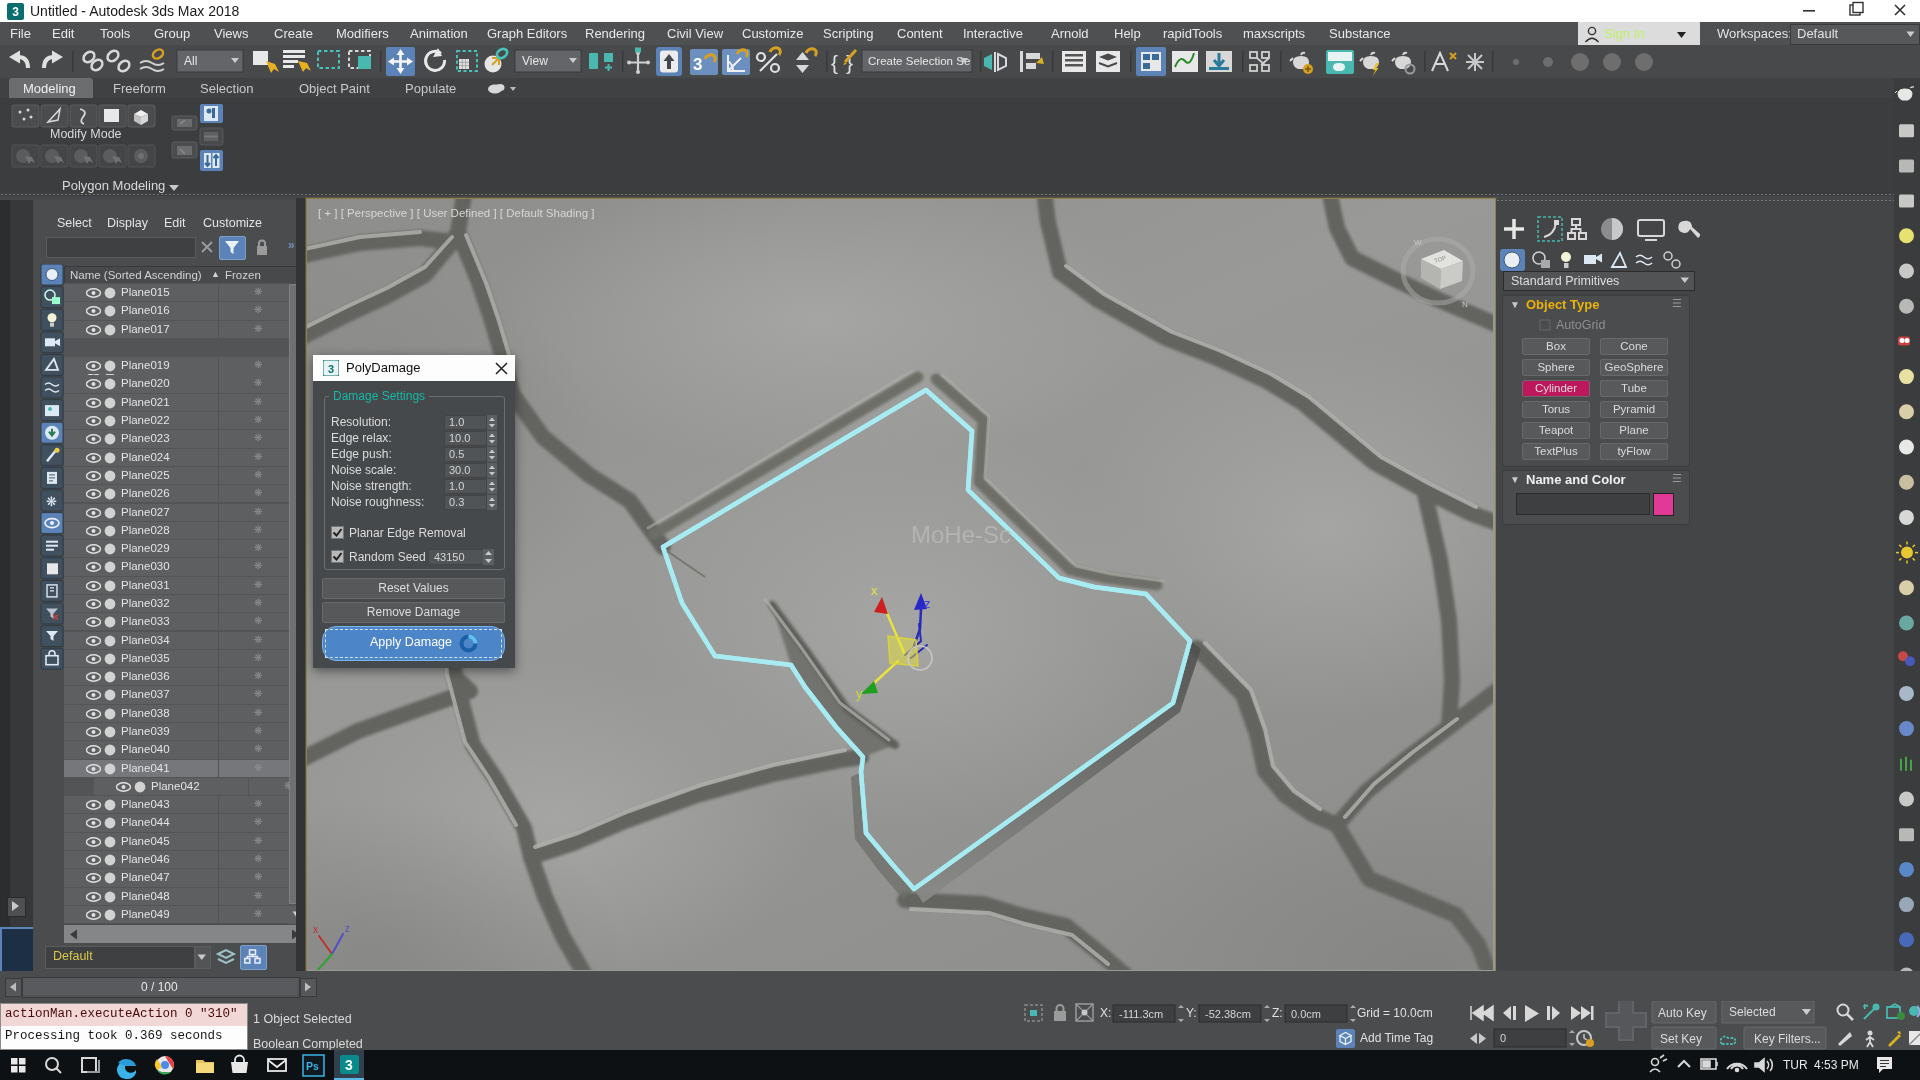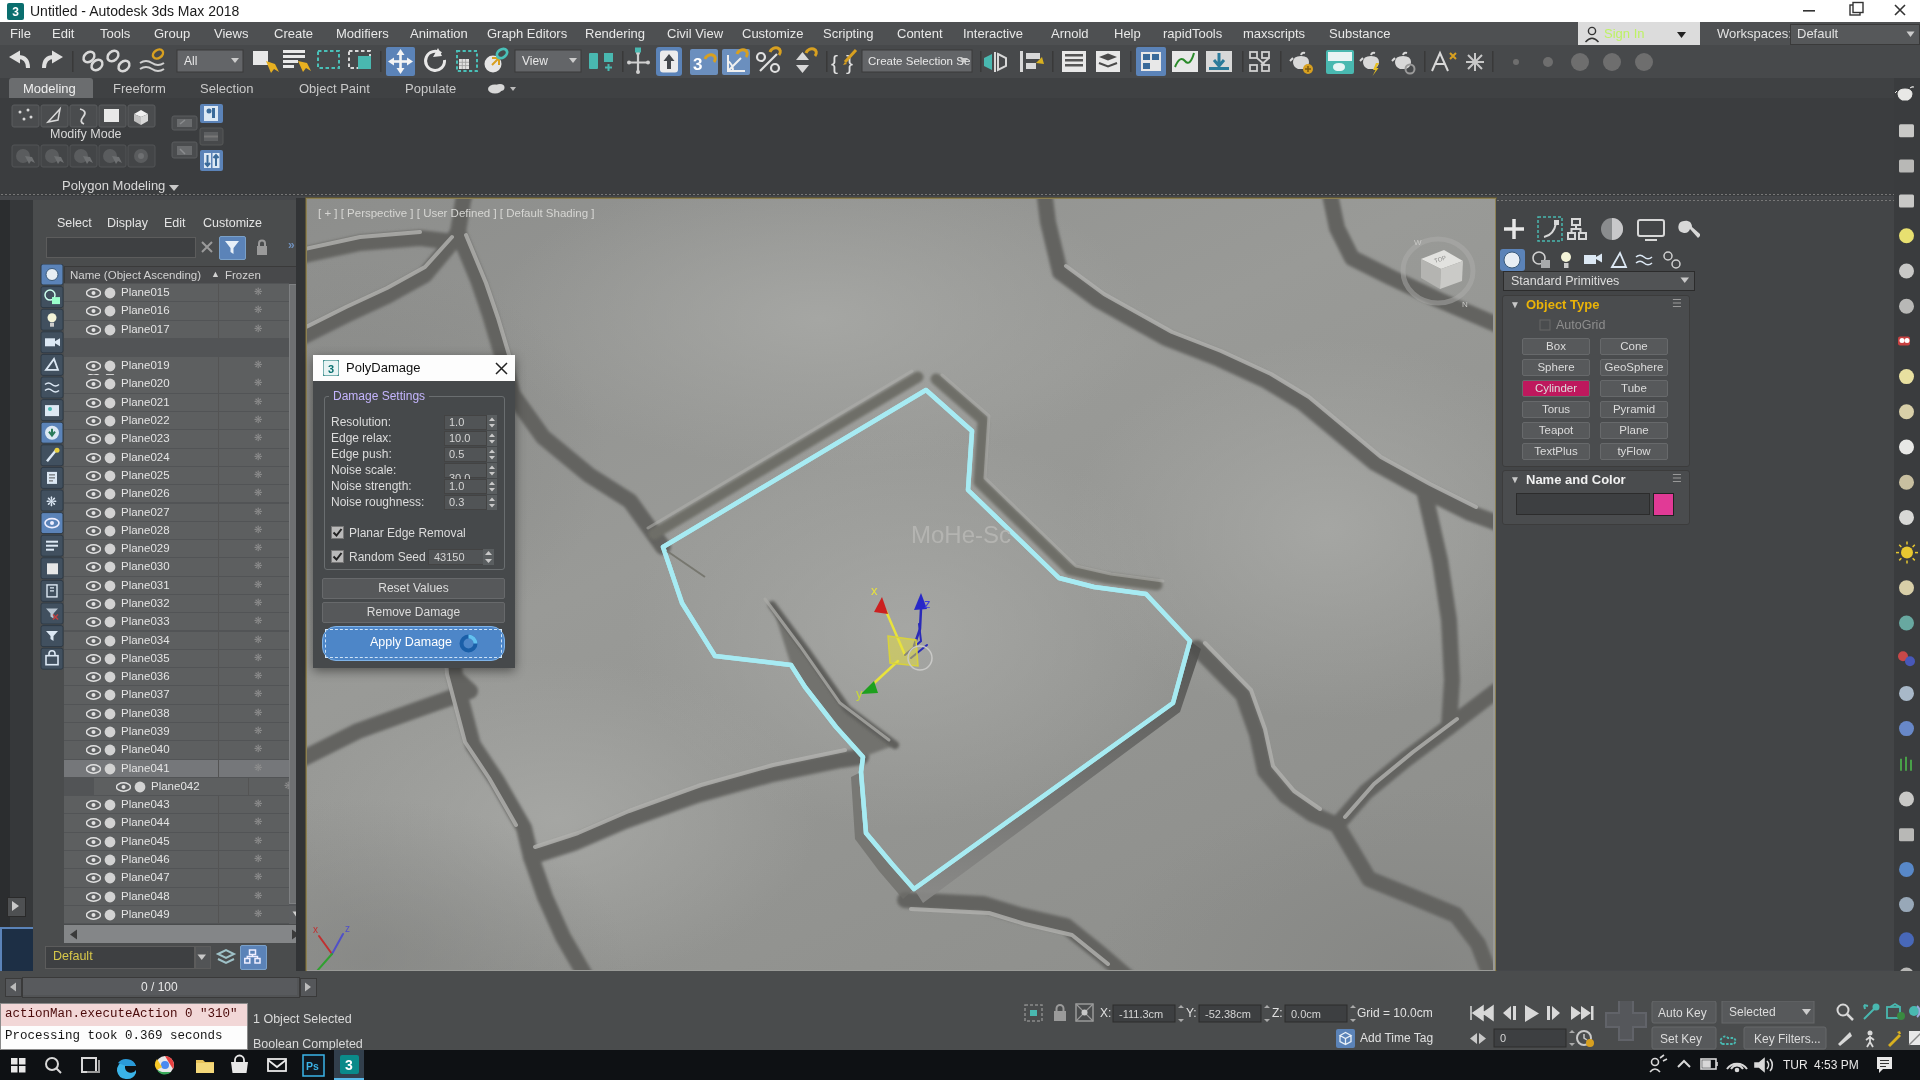--- a/index.html
+++ b/index.html
@@ -366,21 +366,21 @@
   <svg class="abs" style="left:191px;top:40px" width="16" height="15">
       <path d="M1 1 L15 1 L9.5 8 L9.5 14 L6.5 12 L6.5 8 Z" fill="#e8f0f8"></path>
     </svg>
   <svg class="abs" style="left:222px;top:39px" width="14" height="17">
       <rect x="2" y="7" width="10" height="9" fill="#9a9a9a"></rect>
       <path d="M4 7 V4.5 A3 3 0 0 1 10 4.5 V7" fill="none" stroke="#9a9a9a" stroke-width="2"></path>
     </svg>
   <span class="txt" style="left:255px;top:38px;color:#6f8fba;font-size:12px;font-weight:bold">»</span>
 
   <div class="abs" style="left:31px;top:66px;width:243px;height:17px;background:#48494b;border:1px solid #3a3a3a;color:#d2d2d2;font-size:11.5px">
-    <span class="txt" style="left:5px;top:2px">Name (Object Ascending)</span>
+    <span class="txt" style="left:5px;top:2px">Name (Sorted Ascending)</span>
     <span class="txt" style="left:146px;top:2px;font-size:9px">▲</span>
     <span class="txt" style="left:160px;top:2px">Frozen</span>
   </div>
   <div class="abs" style="left:31px;top:83px;width:225px;height:641px;background:#525456"></div>
   <div id="rows">
       <div class="exrow" style="top:84.0px;">
         <svg style="position:absolute;left:22px;top:4px" width="15" height="10">
           <ellipse cx="7.5" cy="5" rx="7" ry="4.2" fill="none" stroke="#e0e0e0" stroke-width="1.4"></ellipse>
           <circle cx="7.5" cy="5" r="2" fill="#e0e0e0"></circle>
         </svg>
@@ -1025,21 +1025,21 @@
   <svg class="abs" style="left:10px;top:5px" width="16" height="16">
       <rect width="16" height="16" rx="2" fill="#e8f4f4" stroke="#0a6e6e"></rect>
       <text x="8" y="12.5" font-size="11" font-weight="bold" fill="#0a7070" text-anchor="middle">3</text>
     </svg>
   <span class="txt" style="left:33px;top:5px;color:#111;font-size:13px">PolyDamage</span>
   <svg class="abs" style="left:182px;top:7px" width="13" height="13">
       <path d="M1 1 L12 12 M12 1 L1 12" stroke="#222" stroke-width="1.5"></path>
     </svg>
 
   <div class="abs" style="left:11px;top:41px;width:179px;height:172px;border:1px solid #6a6e70;border-radius:3px"></div>
-  <span class="txt" style="left:16px;top:34px;background:#46494b;padding:0 4px;color:#c4b5fd;font-size:12px">Damage Settings</span>
+  <span class="txt" style="left:16px;top:34px;background:#46494b;padding:0 4px;color:#14b8a6;font-size:12px">Damage Settings</span>
   <div id="pdrows">
       <span class="txt" style="left:18px;top:60px;color:#dcdcdc;font-size:12px">Resolution:</span>
       <div class="field" style="left:131px;top:60px;width:41px;height:13px;background:#515456;border:1px solid #434343">
         <span style="position:absolute;left:4px;top:0">1.0</span>
       </div>
       <svg class="abs" style="left:174px;top:60px" width="10" height="15">
         <rect width="10" height="15" fill="#5a5e60"></rect>
         <path d="M2 6 L5 2.5 L8 6 Z M2 9 L5 12.5 L8 9 Z" fill="#c8c8c8"></path>
       </svg>
       <span class="txt" style="left:18px;top:76px;color:#dcdcdc;font-size:12px">Edge relax:</span>
@@ -1053,21 +1053,21 @@
       <span class="txt" style="left:18px;top:92px;color:#dcdcdc;font-size:12px">Edge push:</span>
       <div class="field" style="left:131px;top:92px;width:41px;height:13px;background:#515456;border:1px solid #434343">
         <span style="position:absolute;left:4px;top:0">0.5</span>
       </div>
       <svg class="abs" style="left:174px;top:92px" width="10" height="15">
         <rect width="10" height="15" fill="#5a5e60"></rect>
         <path d="M2 6 L5 2.5 L8 6 Z M2 9 L5 12.5 L8 9 Z" fill="#c8c8c8"></path>
       </svg>
       <span class="txt" style="left:18px;top:108px;color:#dcdcdc;font-size:12px">Noise scale:</span>
       <div class="field" style="left:131px;top:108px;width:41px;height:13px;background:#515456;border:1px solid #434343">
-        <span style="position:absolute;left:4px;top:8px">30.0</span>
+        <span style="position:absolute;left:4px;top:0">30.0</span>
       </div>
       <svg class="abs" style="left:174px;top:108px" width="10" height="15">
         <rect width="10" height="15" fill="#5a5e60"></rect>
         <path d="M2 6 L5 2.5 L8 6 Z M2 9 L5 12.5 L8 9 Z" fill="#c8c8c8"></path>
       </svg>
       <span class="txt" style="left:18px;top:124px;color:#dcdcdc;font-size:12px">Noise strength:</span>
       <div class="field" style="left:131px;top:124px;width:41px;height:13px;background:#515456;border:1px solid #434343">
         <span style="position:absolute;left:4px;top:0">1.0</span>
       </div>
       <svg class="abs" style="left:174px;top:124px" width="10" height="15">

